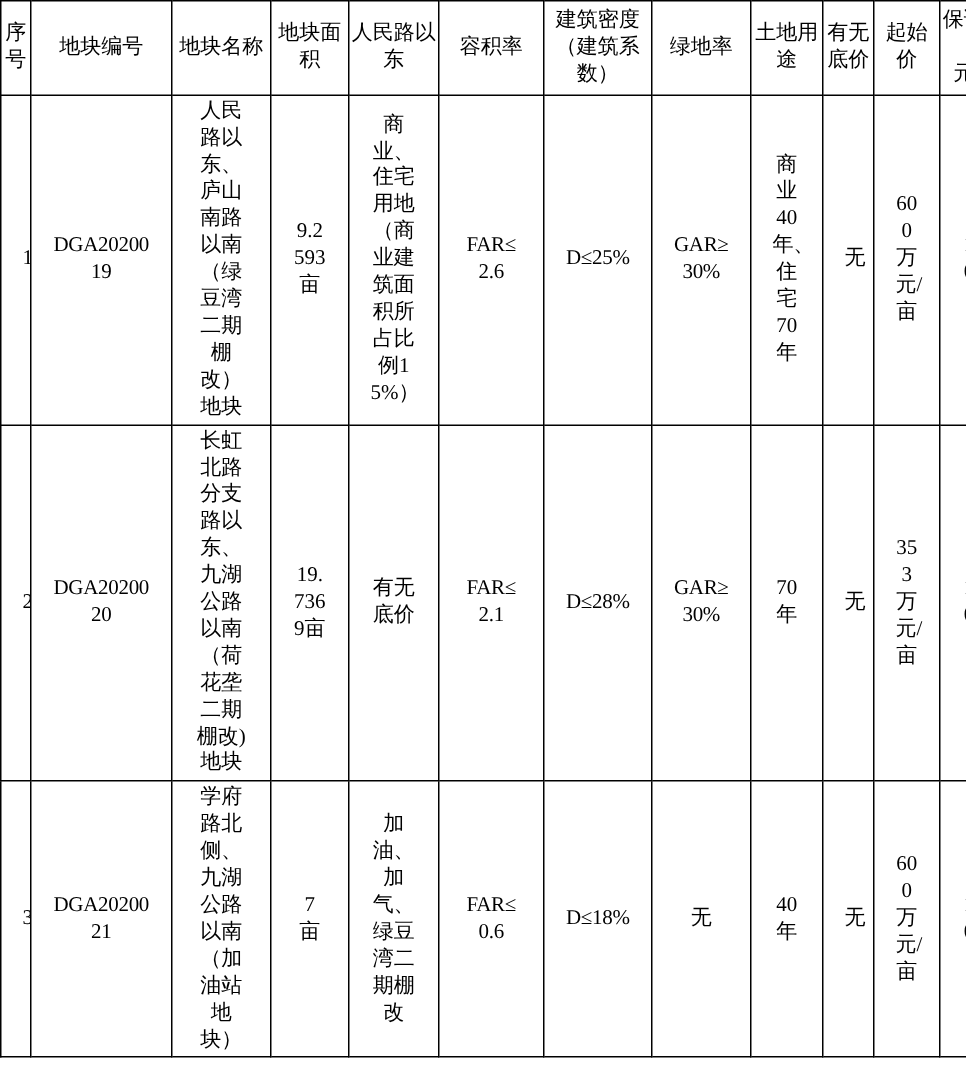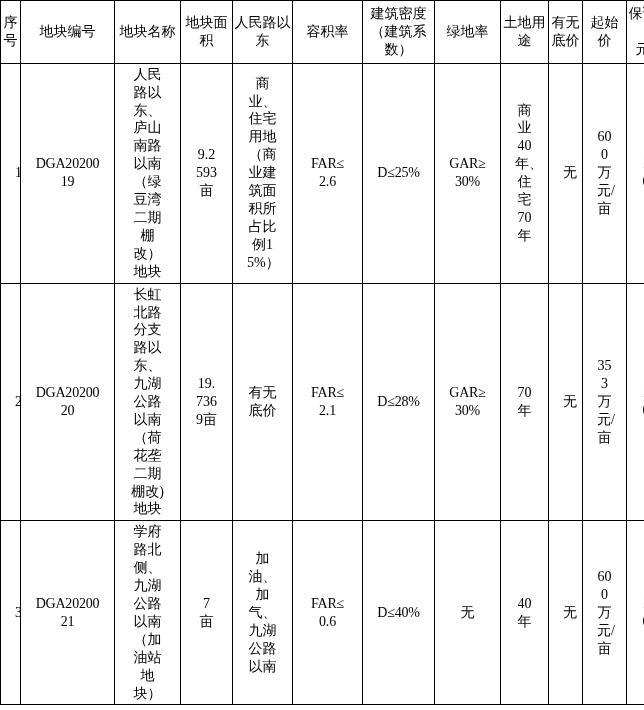--- a/index.html
+++ b/index.html
@@ -113,23 +113,23 @@
       <td>70年</td>
       <td>无</td>
       <td>353万元/亩</td>
       <td class="num-cell">1400</td>
     </tr>
     <tr>
       <td class="num-cell">3</td>
       <td class="latin cell-tight">DGA2020021</td>
       <td>学府路北侧、九湖公路以南（加油站地块）</td>
       <td>7 亩</td>
-      <td>加油、加气、九湖公路以南</td>
+      <td>加油、加气、绿豆湾二期棚改</td>
       <td class="latin cell-tight">FAR≤0.6</td>
-      <td class="latin cell-tight">D≤40%</td>
+      <td class="latin cell-tight">D≤18%</td>
       <td>无</td>
       <td>40年</td>
       <td>无</td>
       <td>600万元/亩</td>
       <td class="num-cell">1200</td>
     </tr>
   </tbody>
 </table>
 
 </body></html>

